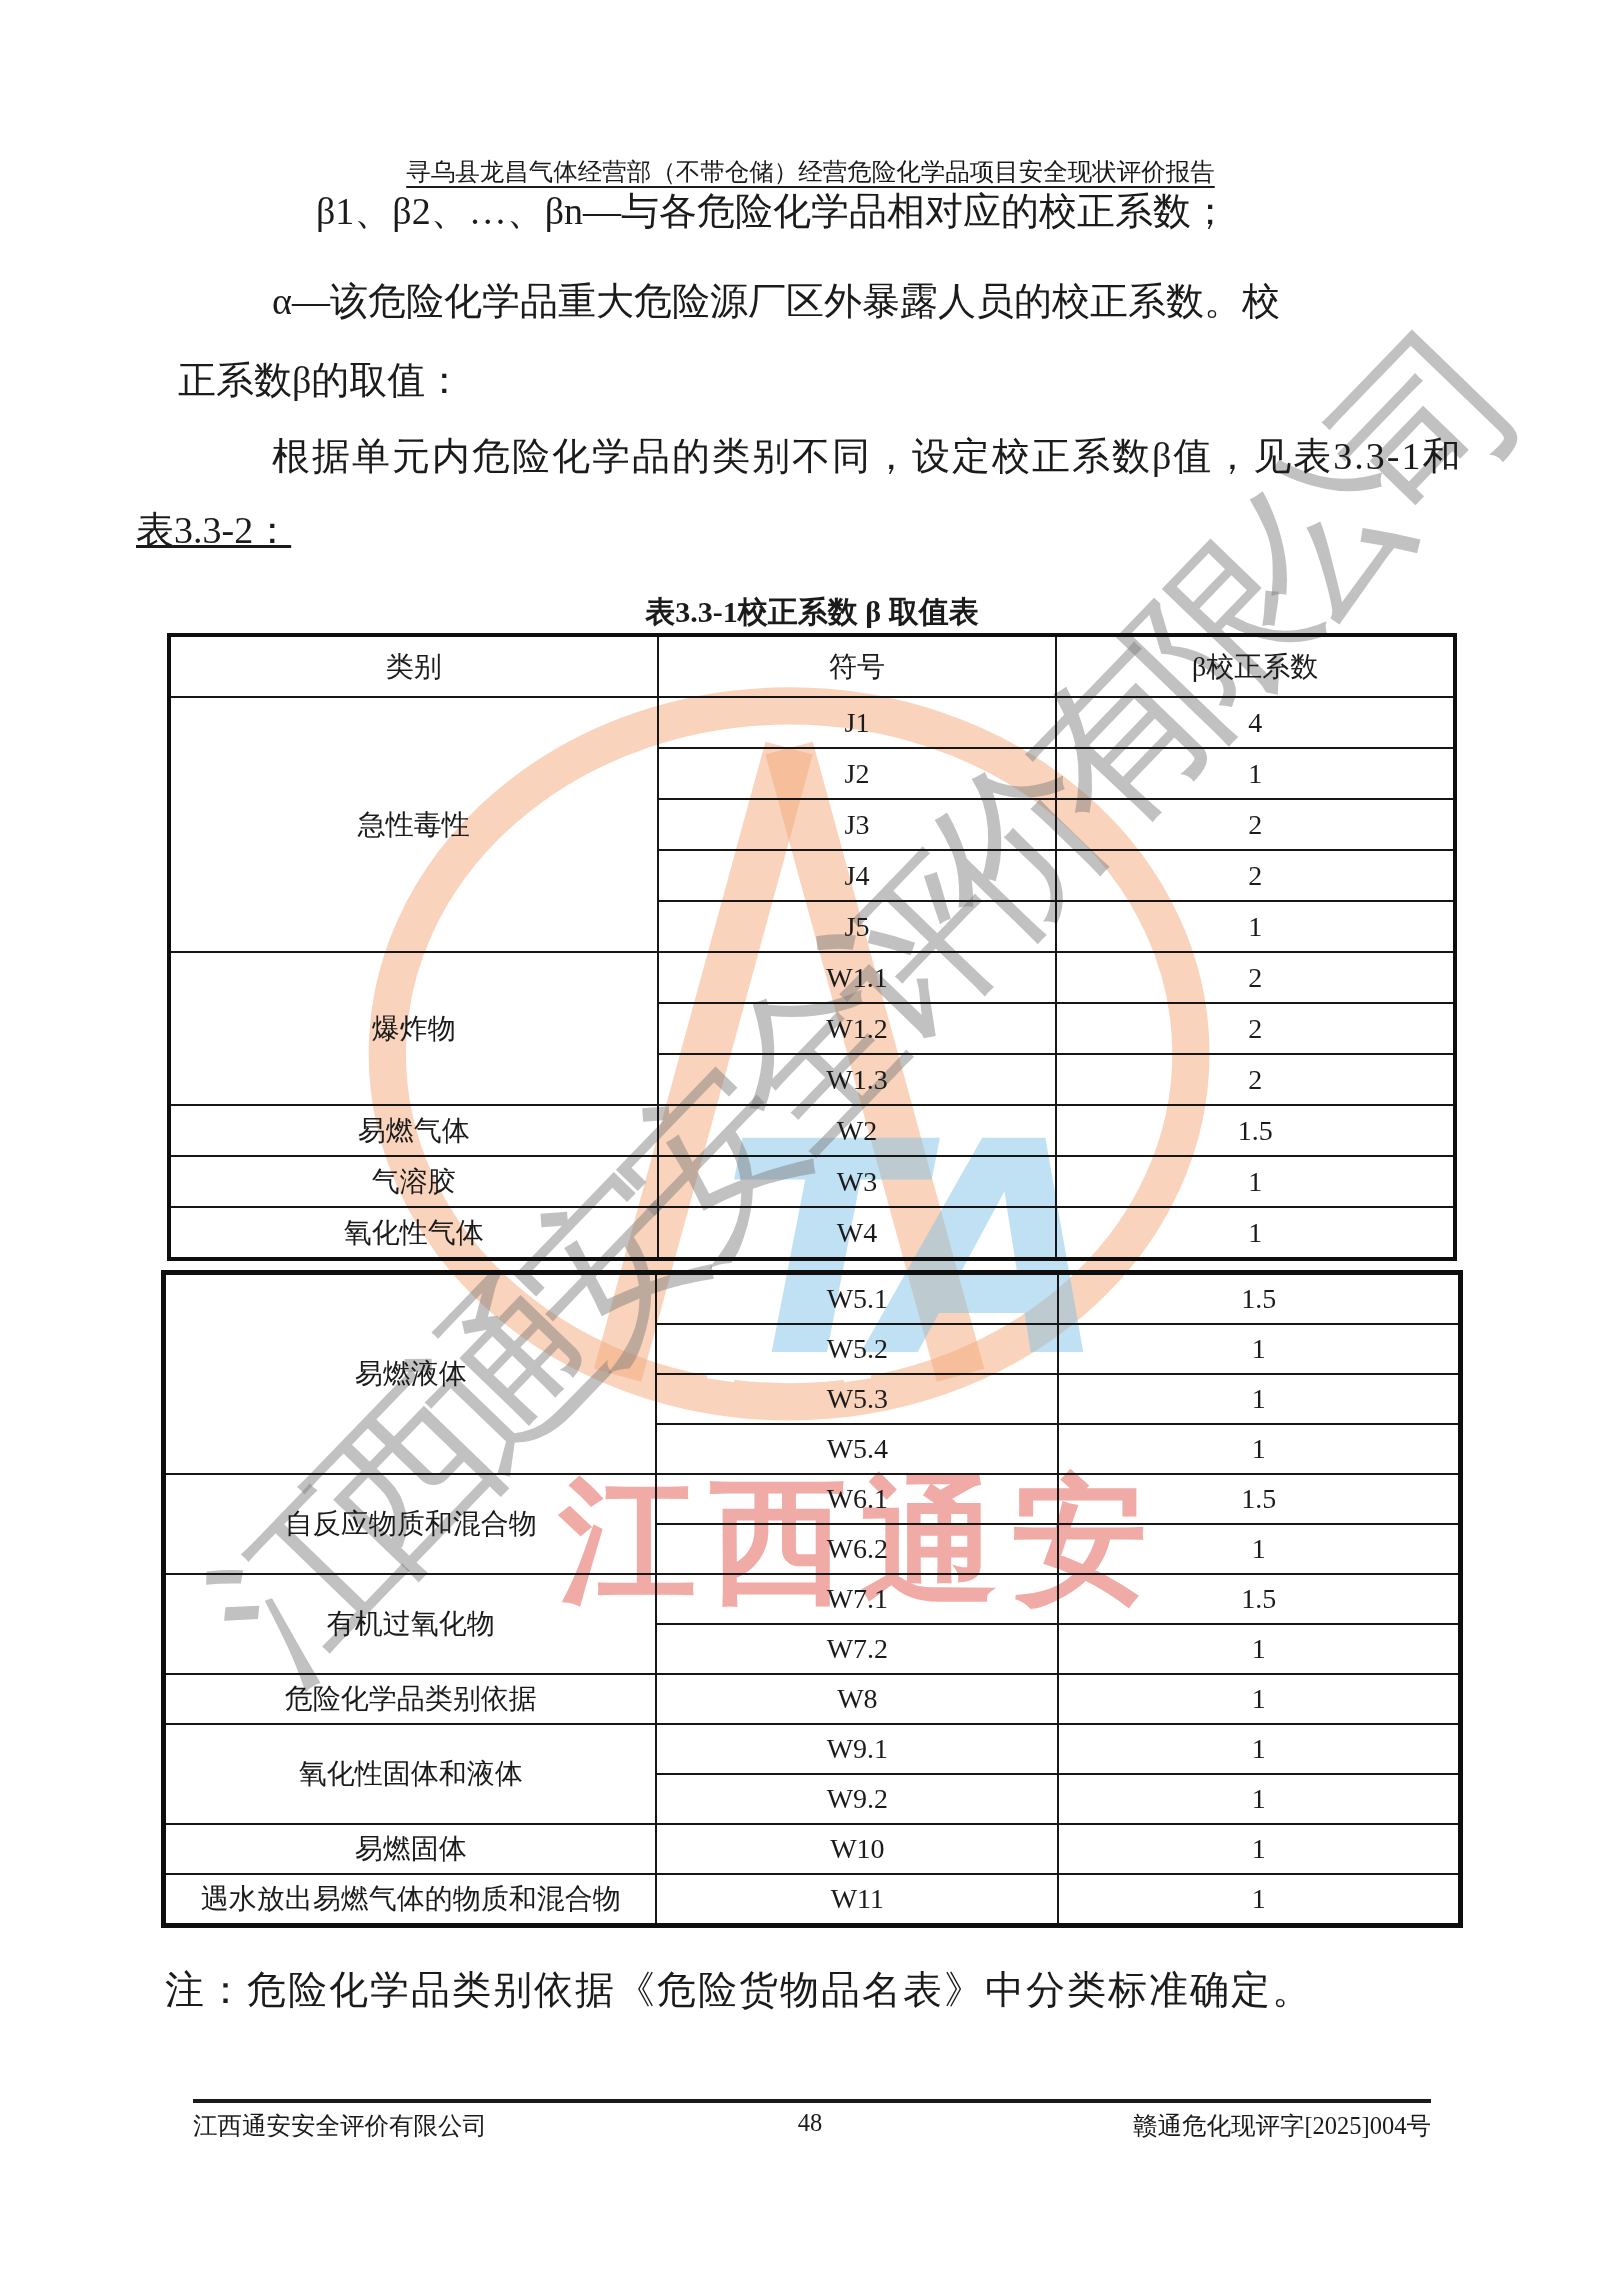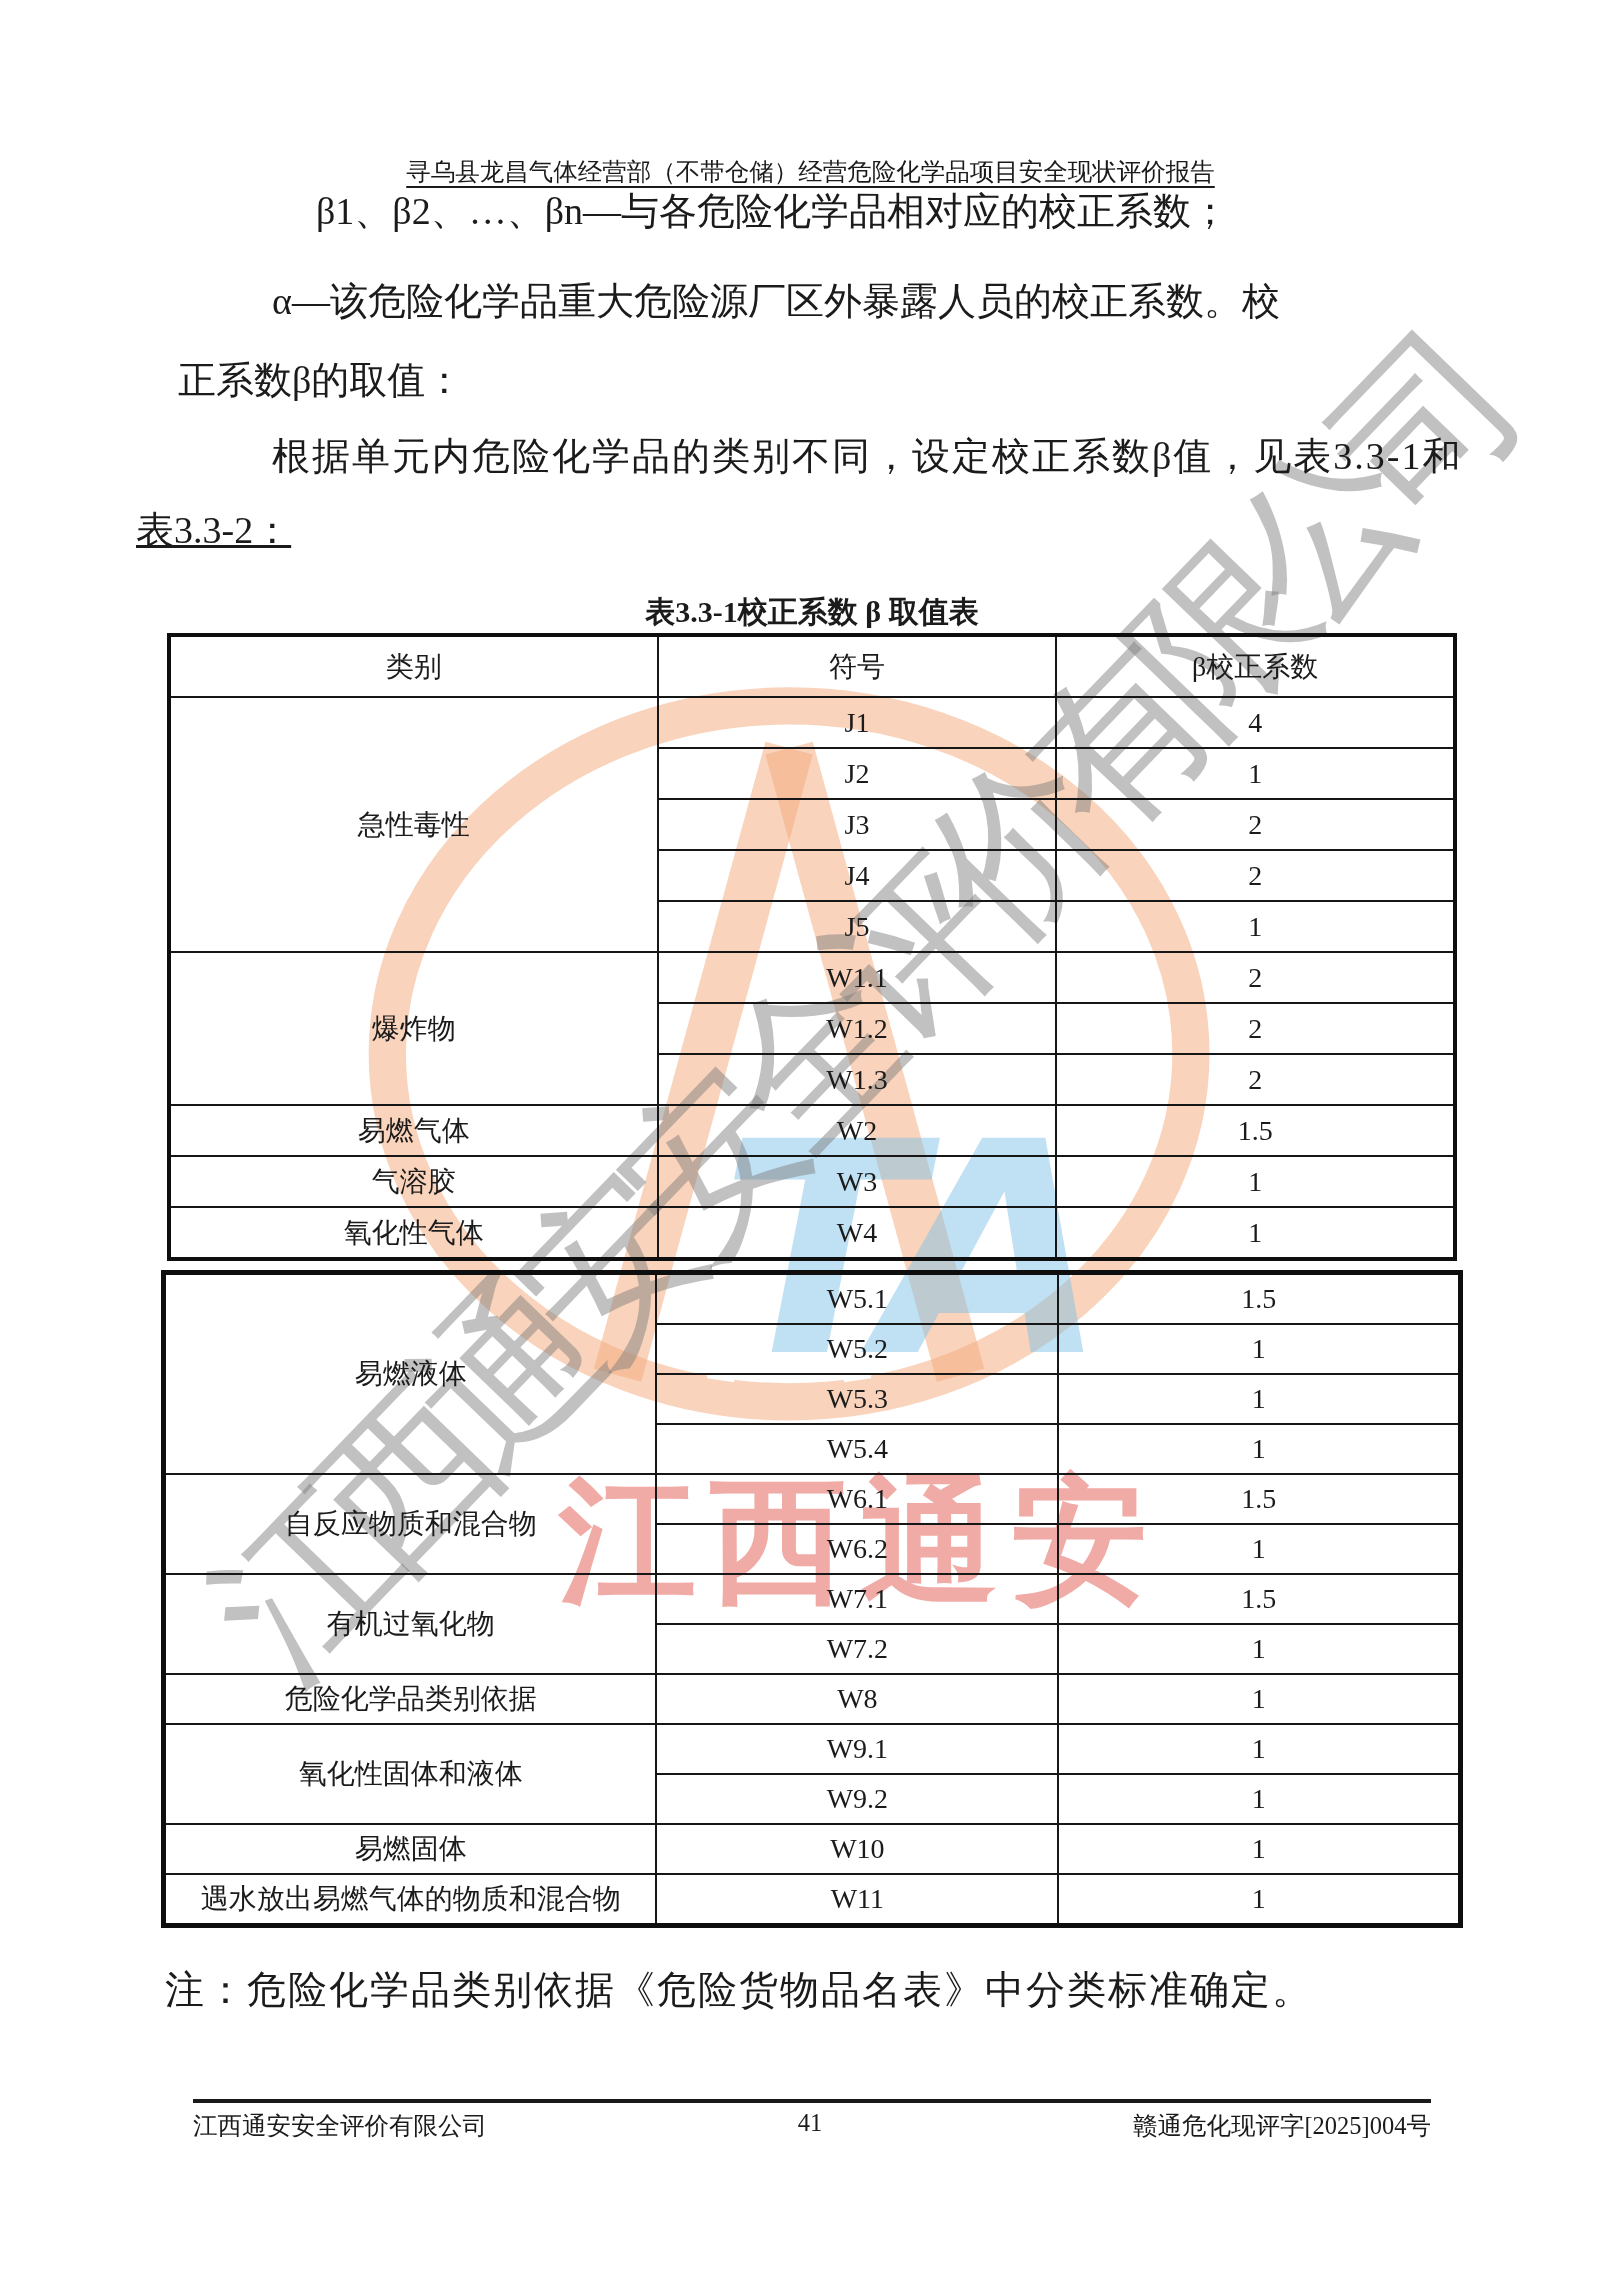--- a/index.html
+++ b/index.html
@@ -251,19 +251,19 @@
             <td>1</td>
           </tr>
         </tbody>
     </table>
 
     <div class="note-line">注：危险化学品类别依据《危险货物品名表》中分类标准确定。</div>
 
     <div class="footer-rule"></div>
     <div class="footer-row">
       <span>江西通安安全评价有限公司</span>
-      <span>41</span>
+      <span>48</span>
       <span>赣通危化现评字[2025]004号</span>
     </div>
 
   </div>
 </div>
 
 
 </body></html>

